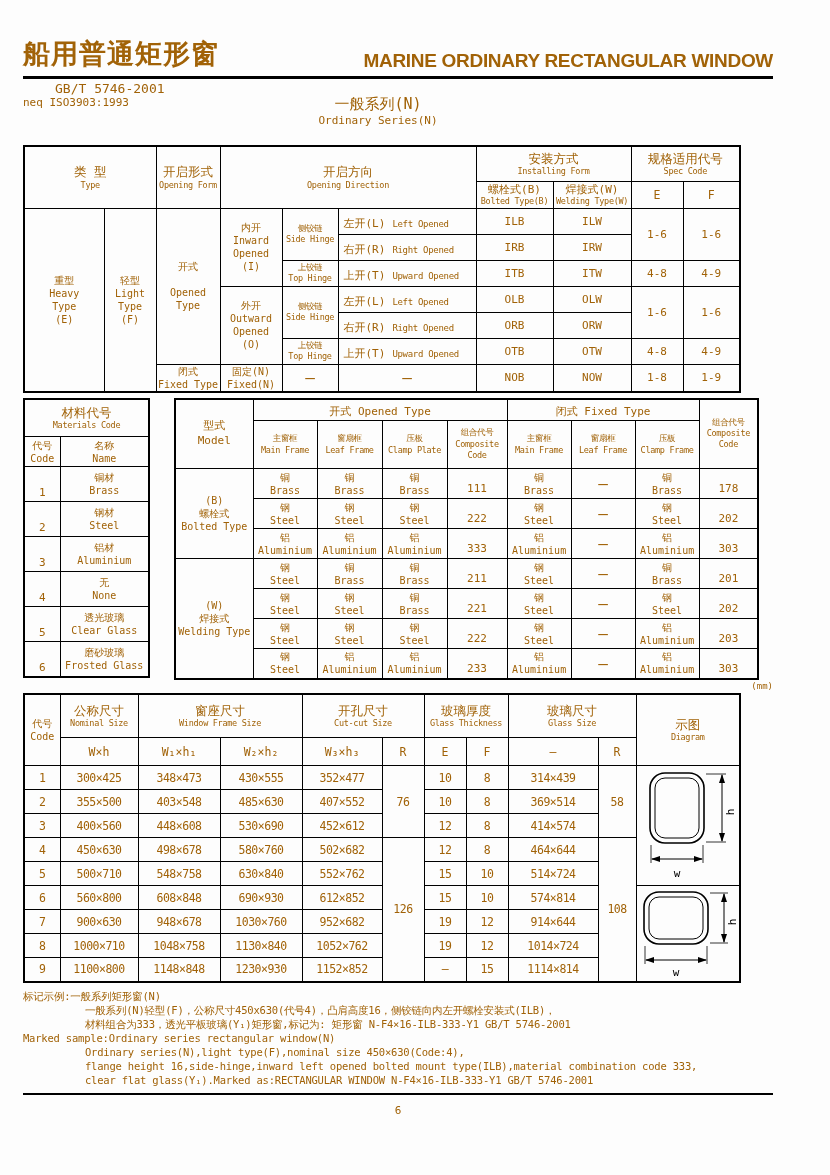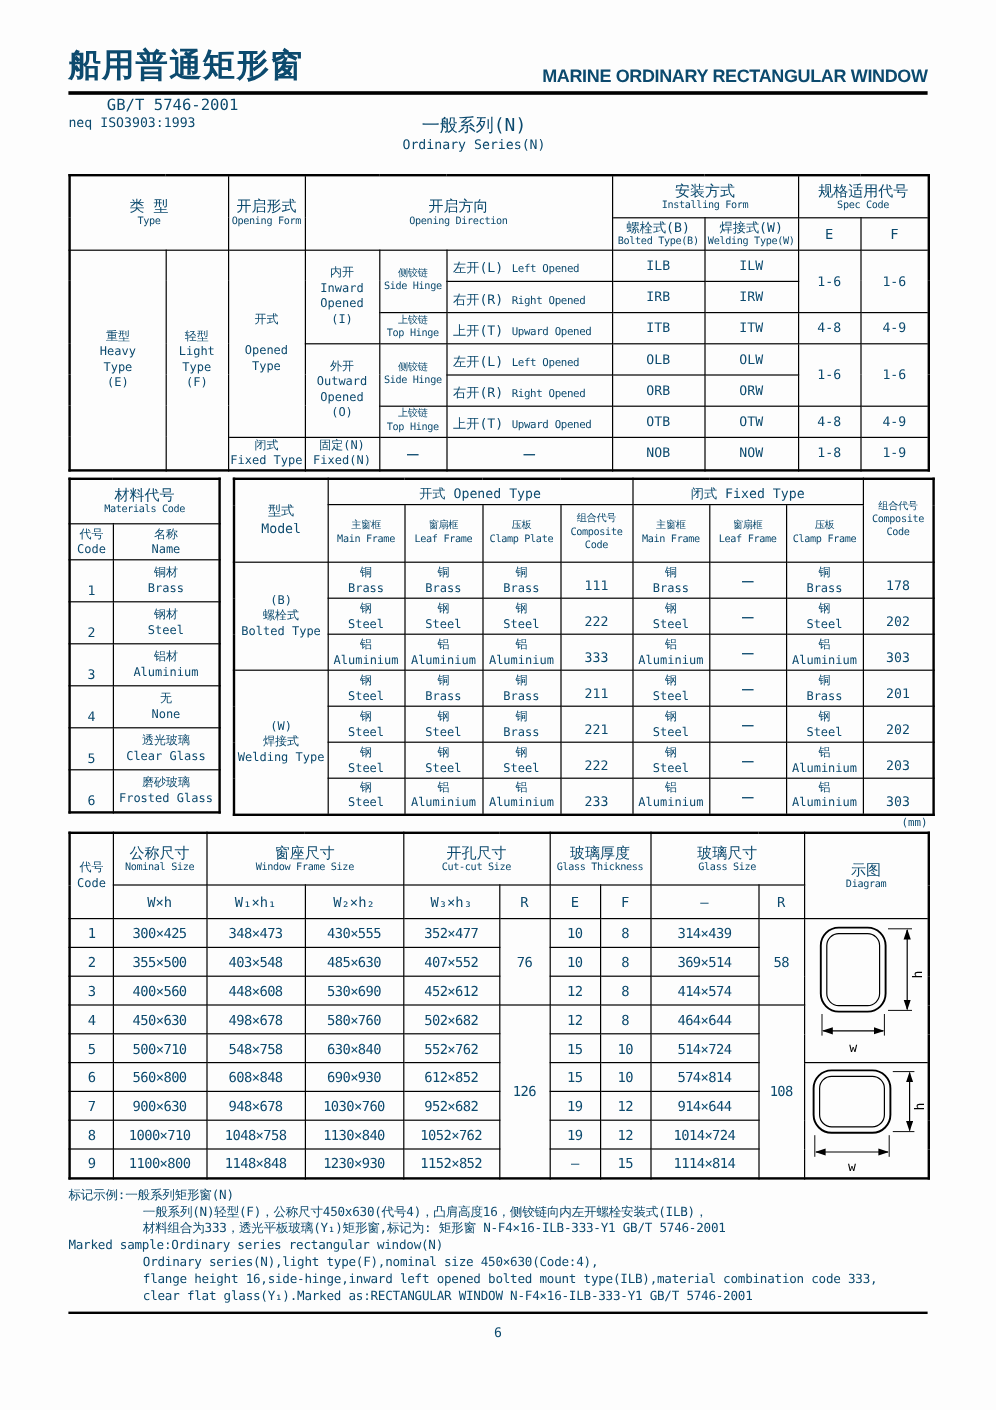--- a/index.html
+++ b/index.html
@@ -1,23 +1,23 @@
 <!DOCTYPE html>
 <html><head>
 <meta charset="utf-8">
 <style>
   html,body{margin:0;padding:0;background:#e8e8e8;}
-  .page{position:relative;width:830px;height:1175px;background:#fdfdfd;color:#0c4a6e;
+  .page{position:relative;width:830px;height:1175px;background:#fdfdfd;color:#a16207;
         font-family:"DejaVu Sans Mono","DejaVu Sans",monospace;
-        padding:36px 57px 0 57px;box-sizing:border-box;margin:0 auto;overflow:hidden;}
+        padding:36px 57px 0 23px;box-sizing:border-box;margin:0 auto;overflow:hidden;}
   
   .title-row{display:flex;justify-content:space-between;align-items:flex-end;
              border-bottom:3px solid #000;padding-bottom:4px;}
   .title-zh{font-size:27px;font-weight:bold;letter-spacing:1px;}
-  .title-en{font-size:15px;font-weight:bold;font-family:"Liberation Sans","DejaVu Sans",sans-serif;letter-spacing:-0.3px;}
+  .title-en{font-size:19px;font-weight:bold;font-family:"Liberation Sans","DejaVu Sans",sans-serif;letter-spacing:-0.3px;}
   .subhead{position:relative;height:56px;padding-top:2px;}
   .std{font-size:13px;font-weight:normal;margin-left:32px;}
   .neq,.repl{font-size:11px;line-height:1.25;}
   .series-block{position:absolute;left:0;right:40px;top:16px;text-align:center;}
   .series-zh{font-size:15px;}
   .series-en{font-size:11px;}
   
   table{border-collapse:collapse;table-layout:fixed;}
   td{border:1px solid #000;text-align:center;vertical-align:middle;padding:0 1px;overflow:hidden;}
   .t1,.tm,.t2,.t3{border:2px solid #000;}
@@ -27,21 +27,21 @@
   .mls{white-space:pre-line;font-size:8.5px;line-height:1.35;letter-spacing:-0.3px;}
   .code{font-size:11px;}
   .dir{text-align:left;padding-left:5px;white-space:nowrap;}
   .dir .zh{font-size:11px;}
   .dir .en{font-size:9px;margin-left:7px;letter-spacing:-0.3px;}
   .big{font-size:11.5px;}
   
   .t1{width:716px;margin-top:8px;}
   .t1 tr.hA{height:35px;} .t1 tr.hB{height:27px;} .t1 tr.b{height:26px;}
   
-  .t2row{display:flex;gap:10px;margin-top:5px;align-items:flex-start;}
+  .t2row{display:flex;gap:24px;margin-top:5px;align-items:flex-start;}
   .tm{width:125px;}
   .tm tr.h1{height:38px;} .tm tr.h2{height:30px;} .tm tr.b{height:35px;}
   .t2{width:583px;}
   .t2 tr.h1{height:22px;} .t2 tr.h2{height:48px;} .t2 tr.b{height:30px;}
   .cc{vertical-align:bottom;padding-bottom:3px;font-size:11px;margin-top:22px;}
   .mcode{vertical-align:bottom;padding-bottom:2px;font-size:11px;}
   .mm{text-align:right;font-size:9px;height:12px;margin-top:1px;}
   
   .t3{width:716px;}
   .t3 tr.h1{height:44px;} .t3 tr.h2{height:28px;} .t3 tr.b{height:24px;}

